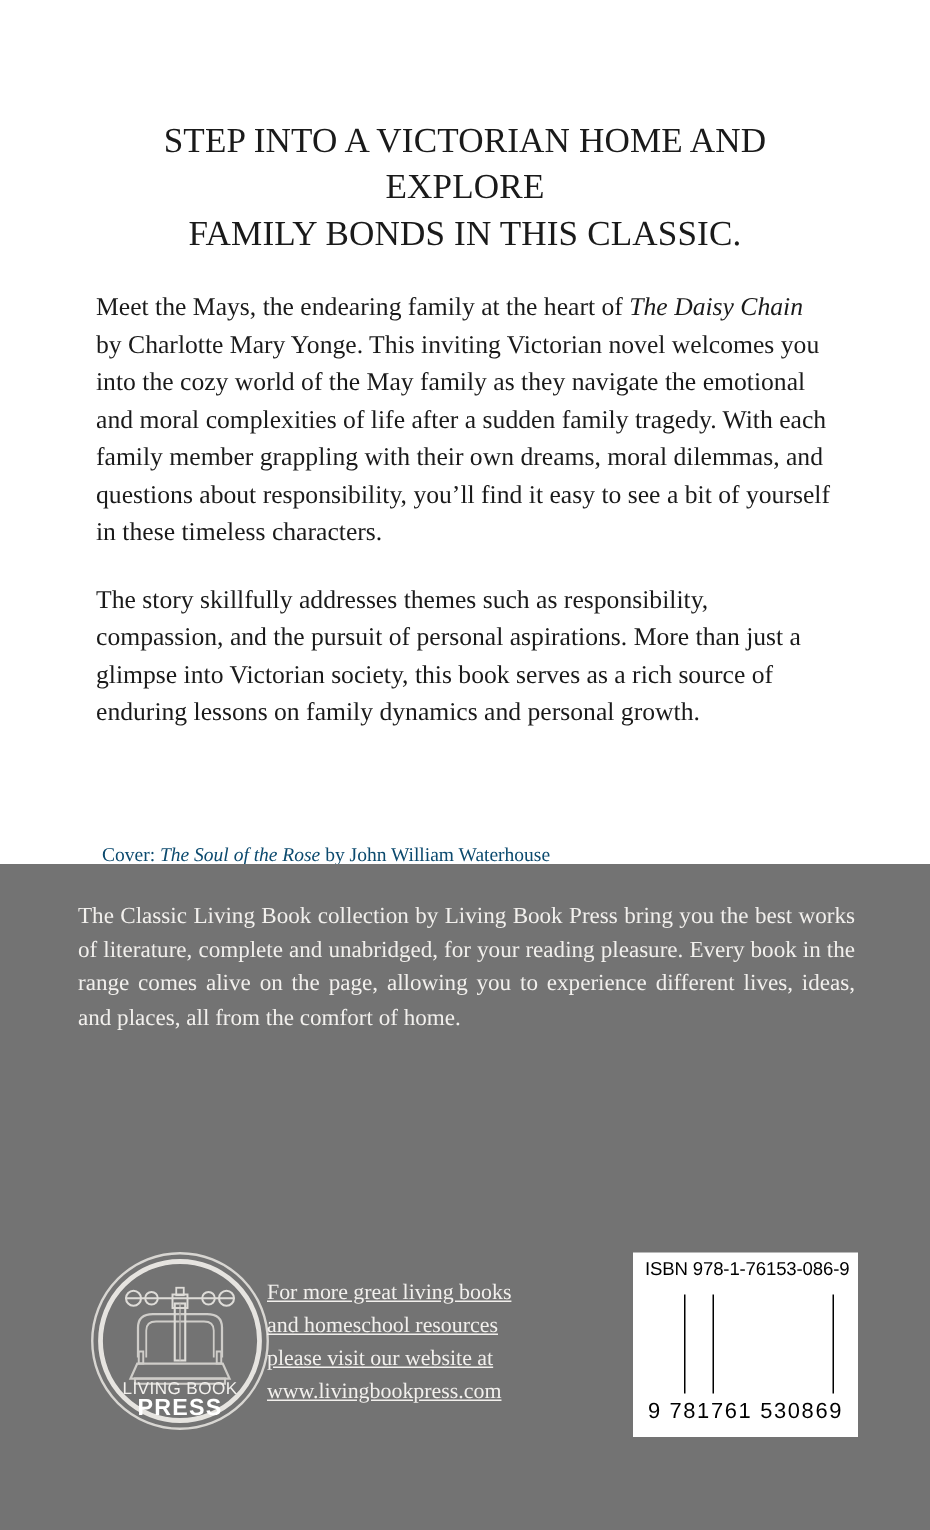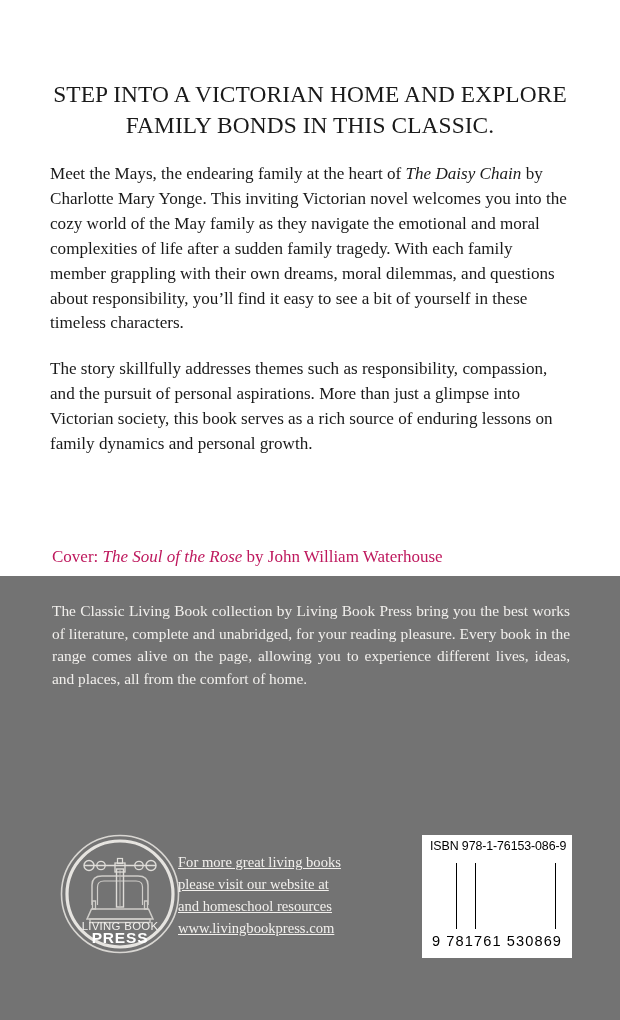--- a/index.html
+++ b/index.html
@@ -22,21 +22,21 @@
 
   
   .light-section {
     position: absolute;
     left: 0;
     top: 0;
     width: 620px;
     height: 738px;
     background: #ffffff;
     box-sizing: border-box;
-    padding: 0 50px;
+    padding: 0 64px;
   }
 
   .headline {
     margin: 0;
     padding-top: 79px;
     font-size: 23.4px;
     line-height: 1.33;
     font-weight: normal;
     text-align: center;
     color: #1a1a1a;
@@ -54,24 +54,24 @@
   .blurb.p1 { margin-top: 21px; }
   .blurb.p2 { margin-top: 21px; }
 
   .blurb i, .cover-credit i {
   }
 
   .cover-credit {
     position: absolute;
     left: 52px;
     top: 546px;
-    margin: 0;
-    font-size: 17px;
+    margin: 16px;
+    font-size: 13px;
     line-height: 1.3;
-    color: #be185d;
+    color: #0c4a6e;
   }
 
   
   .dark-section {
     position: absolute;
     left: 0;
     top: 576px;
     width: 620px;
     height: 444px;
     background: #737373;
@@ -234,22 +234,22 @@
           <circle cx="42" cy="32.5" r="4.2" fill="none" stroke="#dedcd8" stroke-width="1.3"></circle>
           <circle cx="80" cy="32.5" r="4.2" fill="none" stroke="#dedcd8" stroke-width="1.3"></circle>
           <circle cx="92" cy="32.5" r="5" fill="none" stroke="#dedcd8" stroke-width="1.4"></circle>
           <text x="61" y="96.5" text-anchor="middle" font-family="Liberation Sans, DejaVu Sans, sans-serif" font-size="11.4" fill="#f2f0ed" letter-spacing="0.3">LIVING BOOK</text>
           <text x="61" y="110" text-anchor="middle" font-family="Liberation Sans, DejaVu Sans, sans-serif" font-size="15.5" font-weight="bold" fill="#ffffff" letter-spacing="0.8">PRESS</text>
         </svg>
       </div>
 
       <div class="contact-block">
         <span class="contact-line">For more great living books</span>
+        <span class="contact-line">and  homeschool  resources</span>
         <span class="contact-line">please visit  our website at</span>
-        <span class="contact-line">and  homeschool  resources</span>
         <span class="contact-line">www.livingbookpress.com</span>
       </div>
 
       <div class="barcode-block">
         <div class="isbn-text">ISBN 978-1-76153-086-9</div>
         <div class="bars">
             <span class="guard" style="width: 1.55px; margin-right: 1.9px; height: 100%;"></span>
             <span class="guard" style="width: 1.55px; margin-right: 1.9px; height: 100%;"></span>
             <span style="width: 1.55px; margin-right: 1.9px; height: 91%;"></span>
             <span style="width: 1.55px; margin-right: 1.3px; height: 91%;"></span>

